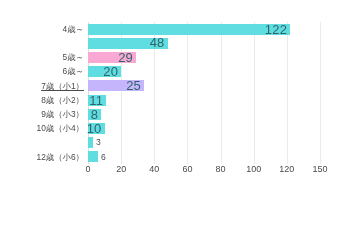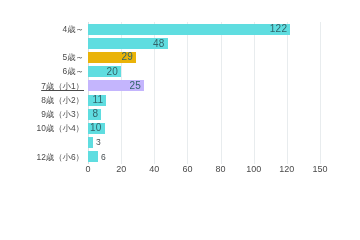--- a/index.html
+++ b/index.html
@@ -60,21 +60,21 @@
   .bar {
     height: 11px;
     background: #5fdde0;
     display: flex;
     align-items: center;
     justify-content: flex-end;
     box-sizing: border-box;
     position: relative;
   }
   .bar-value-in {
-    font-size: 10px;
+    font-size: 13px;
     color: #31646a;
     padding-right: 3px;
     line-height: 1;
     white-space: nowrap;
     letter-spacing: 0.2px;
   }
   .bar-value-out {
     position: absolute;
     left: 100%;
     margin-left: 3px;
@@ -156,21 +156,21 @@
           <div class="bar" style="width: 202.171px; background: rgb(95, 221, 224);">
             <span class="bar-value-in" style="color: rgb(49, 100, 106);">122</span>
           </div>
         </div>
         <div class="row" style="top: 14.2px;">
           <div class="bar" style="width: 79.5429px; background: rgb(95, 221, 224); align-items: flex-end;">
             <span class="bar-value-in" style="color: rgb(49, 100, 106);">48</span>
           </div>
         </div>
         <div class="row" style="top: 28.4px;">
-          <div class="bar" style="width: 48.0571px; background: #eab308;">
+          <div class="bar" style="width: 48.0571px; background: #f9a8d4;">
             <span class="bar-value-in" style="color: rgb(49, 100, 106);">29</span>
           </div>
         </div>
         <div class="row" style="top: 42.6px;">
           <div class="bar" style="width: 33.1429px; background: rgb(95, 221, 224);">
             <span class="bar-value-in" style="color: rgb(49, 100, 106);">20</span>
           </div>
         </div>
         <div class="row" style="top: 56.8px;">
           <div class="bar" style="width: 56px; background: #c4b5fd;">

